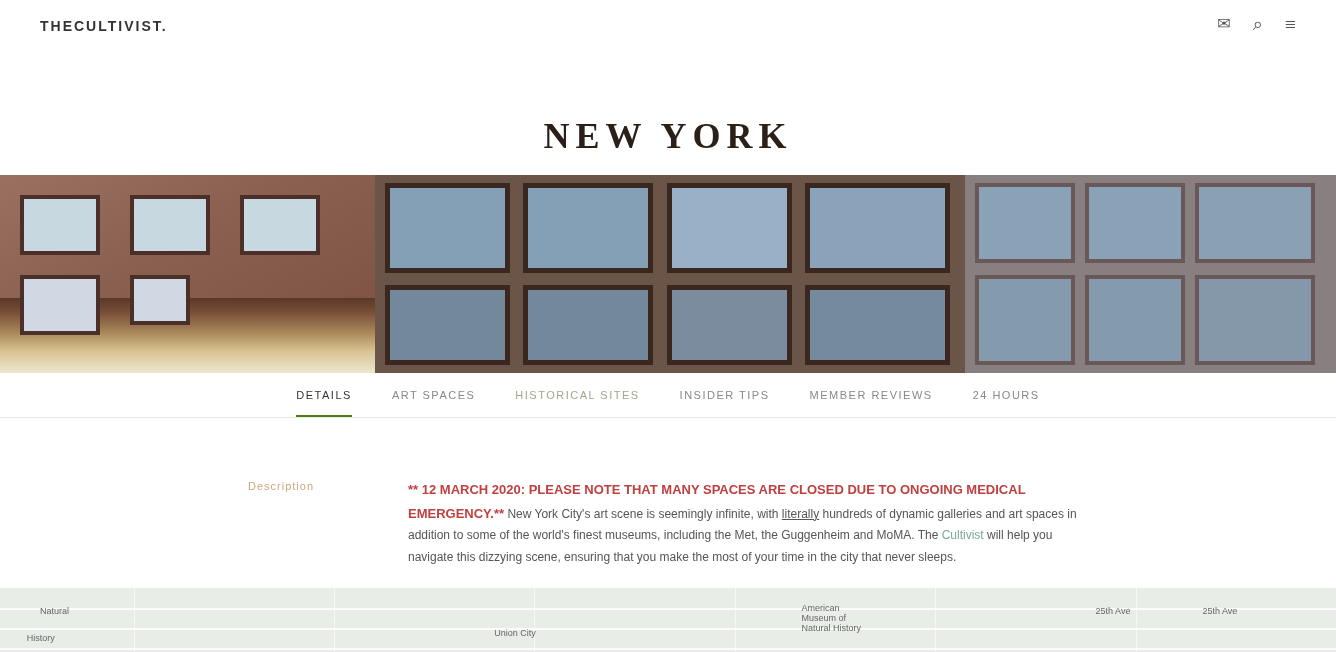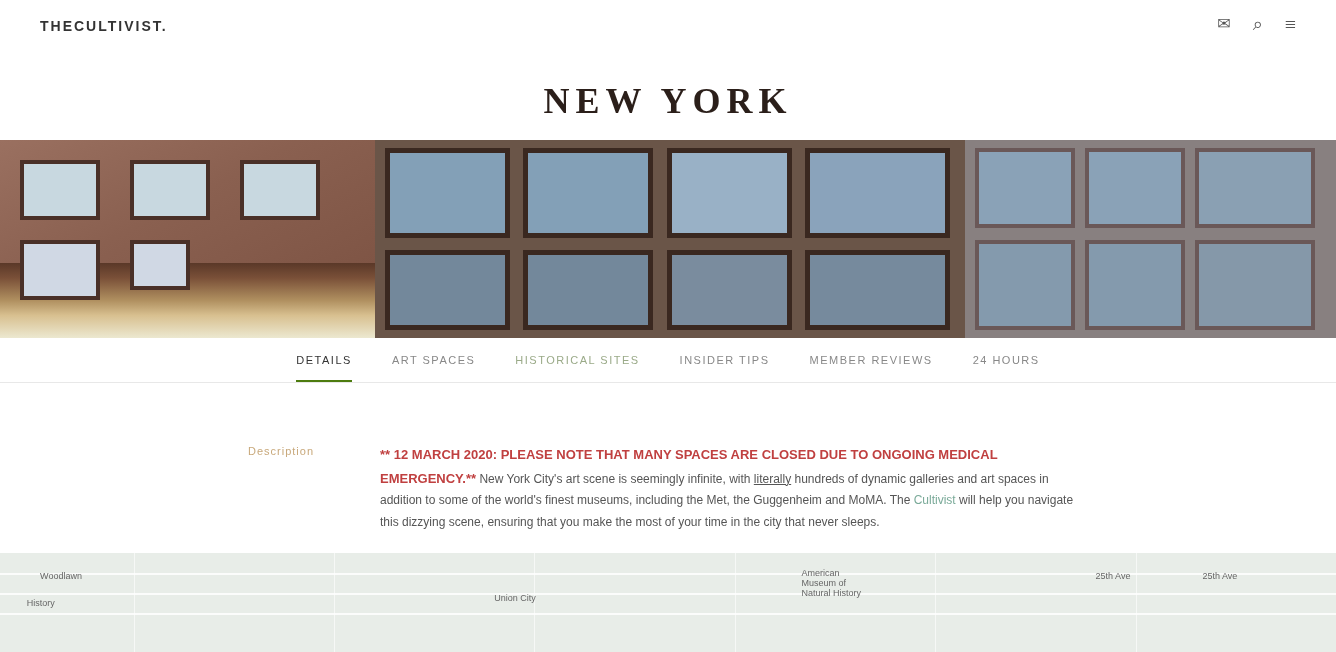--- a/index.html
+++ b/index.html
@@ -43,20 +43,21 @@
       padding: 32px 0 18px;
       background: #fff;
     }
     .city-title {
       font-family: 'Georgia', serif;
       font-size: 36px;
       font-weight: 700;
       letter-spacing: 6px;
       color: #2b1f1a;
       text-transform: uppercase;
+      margin-top: 35px;
     }
     .country-subtitle {
       font-family: 'Arial', sans-serif;
       font-size: 11px;
       letter-spacing: 4px;
       color: #b8a98e;
       margin-top: 6px;
       text-transform: uppercase;
     }
 
@@ -103,21 +104,21 @@
     .nav-tab.active {
       color: #333;
       border-bottom: 2px solid #4d7c0f;
     }
 
     
     .content-section {
       max-width: 920px;
       margin: 60px auto 19px;
       display: flex;
-      gap: 32px;
+      gap: 60px;
       padding: 0 40px;
     }
     .description-label {
       font-family: 'Arial', sans-serif;
       font-size: 11px;
       letter-spacing: 1px;
       color: #c8a87a;
       font-weight: 400;
       min-width: 100px;
       padding-top: 2px;
@@ -266,15 +267,15 @@
     <div class="map-road-v" style="left:40%;background:rgba(255,255,255,0.6);width:1px;"></div>
     <div class="map-road-v" style="left:55%;background:rgba(255,255,255,0.6);width:1px;"></div>
     <div class="map-road-v" style="left:70%;background:rgba(255,255,255,0.6);width:1px;"></div>
     <div class="map-road-v" style="left:85%;background:rgba(255,255,255,0.6);width:1px;"></div>
 
     <span class="map-label" style="left:2%;top:45%;">History</span>
     <span class="map-label" style="left:37%;top:40%;">Union City</span>
     <span class="map-label" style="left:60%;top:15%;">American<br>Museum of<br>Natural History</span>
     <span class="map-label" style="left:82%;top:18%;">25th Ave</span>
     <span class="map-label" style="left:90%;top:18%;">25th Ave</span>
-    <span class="map-label" style="left:3%;top:18%;">Woodlawn</span>
+    <span class="map-label" style="left:3%;top:18%;">Natural</span>
   </div>
 </div>
 
 </body></html>

